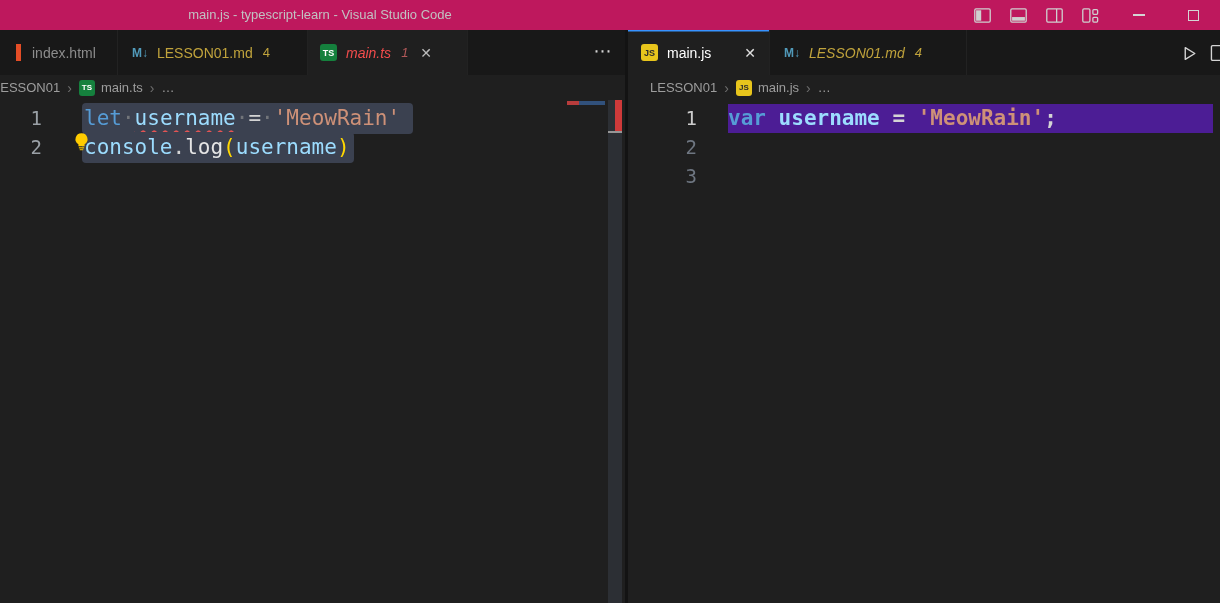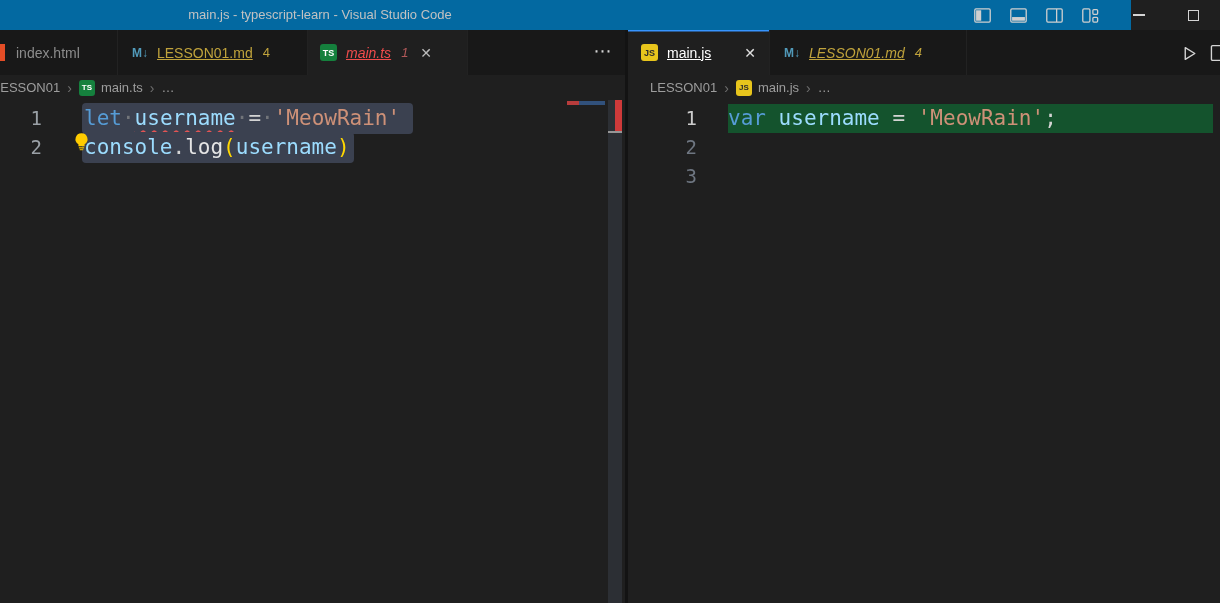--- a/index.html
+++ b/index.html
@@ -1,39 +1,39 @@
 <!DOCTYPE html>
 <html><head>
 <meta charset="utf-8">
 <style>
   * { box-sizing: border-box; margin: 0; padding: 0; }
   html,body { width:1220px; height:603px; overflow:hidden; background:#1f1f1f;
               font-family:"Liberation Sans", sans-serif; }
   
-  #titlebar { position:absolute; left:0; top:0; width:1131px; height:30px; background:#0369a1; }
+  #titlebar { position:absolute; left:0; top:0; width:1220px; height:30px; background:#be185d; }
   #window-title { position:absolute; left:150px; top:0; width:340px; height:30px; line-height:30px;
                   text-align:center; color:#c2c2c2; font-size:13px; white-space:nowrap; }
   #layout-icons { position:absolute; left:973px; top:0; height:30px; display:flex; align-items:center; gap:17px; }
   .tb-icon { width:19px; height:19px; display:flex; align-items:center; justify-content:center; cursor:pointer; }
   #win-min { position:absolute; left:1122px; top:0; width:34px; height:30px; display:flex; align-items:center; justify-content:center; }
   #win-max { position:absolute; left:1176px; top:0; width:34px; height:30px; display:flex; align-items:center; justify-content:center; }
   .min-glyph { width:12px; height:1.4px; background:#d4d4d4; }
   .max-glyph { width:11px; height:11px; border:1.4px solid #d4d4d4; }
   
   #tabbar { position:absolute; left:0; top:30px; width:1220px; height:45px; background:#181818; }
   .tab { position:absolute; top:0; height:45px; display:flex; align-items:center; background:#181818;
          border-right:1px solid #222; font-size:14px; color:#8c8c8c; cursor:pointer; white-space:nowrap; }
   .tab.active { background:#1f1f1f; }
   .tab.active.focused { box-shadow: inset 0 2px 0 -0.5px #3794ff; }
   .file-icon { width:17px; height:17px; border-radius:3px; font-weight:bold; font-size:9px;
                display:flex; align-items:center; justify-content:center; flex:0 0 auto; }
   .ts-icon { background:#15803d; color:#fff; }
   .js-icon { background:#e8c51c; color:#2b2b2b; }
   .md-icon { color:#519aba; font-weight:bold; font-size:12px; width:auto; background:none; }
-  .tab-label { margin-left:9px;text-decoration:underline; }
+  .tab-label { margin-left:9px; }
   .tab-badge { margin-left:10px; font-size:13px; }
   .tab-close { margin-left:12px; color:#bcbcbc; font-size:14px; cursor:pointer; }
   .lesson-label { color:#c0a33c; }
   .err-label { color:#f14c4c; font-style:italic; }
   .err-badge { color:#b25959; font-style:italic; }
   #more-actions { position:absolute; left:583px; top:30px; width:40px; height:45px; line-height:43px;
                   text-align:center; color:#d4d4d4; font-size:18px; letter-spacing:1px; cursor:pointer; }
   #run-button { position:absolute; left:1174px; top:38px; width:30px; height:30px; display:flex;
                 align-items:center; justify-content:center; cursor:pointer; }
   #split-editor-partial { position:absolute; left:1209px; top:44px; width:24px; height:18px; }
@@ -51,21 +51,21 @@
   #editor-left { left:0; width:625px; }
   #editor-right { left:628px; width:592px; }
   .code-lines { padding-top:4px; }
   .code-line { display:flex; height:29px; line-height:29px; white-space:pre; }
   .ln { text-align:right; color:#9aa0a6; font-size:19px; flex:0 0 auto; }
   #editor-left .ln { width:42px; }
   #editor-right .ln { width:69px; }
   #editor-left .code { margin-left:42px; }
   #editor-right .code { margin-left:31px; }
   #editor-right .ln-dim { color:#6e7681; }
-  .cur-line { flex:1; margin-right:7px; background:#14532d; }
+  .cur-line { flex:1; margin-right:7px; background:#4c1d95;font-weight:bold; }
   .sel { background:#3b4150; border-radius:4px; padding:3px 0 4px 2px; margin-left:-2px; }
   .sel-r12 { padding-right:13px; } .sel-r4 { padding-right:4px; }
   .kw{color:#569cd6} .vr{color:#9cdcfe} .op{color:#d4d4d4} .st{color:#ce9178}
   .fn{color:#e5e5e5} .br{color:#ffd700} .ws{color:#72757a}
   .sq { text-decoration: underline wavy #e45454; text-decoration-thickness:1.5px; text-underline-offset:5px; }
   #lightbulb { position:absolute; left:72px; top:32px; width:19px; height:19px; cursor:pointer; }
   
   #minimap-strip { position:absolute; left:567px; top:1px; height:5px; display:flex; }
   #minimap-strip .mm-red { width:12px; height:4px; background:#b73c3c; }
   #minimap-strip .mm-blue { width:26px; height:4px; background:#31517c; }
@@ -110,21 +110,21 @@
   <div id="win-min">
       <div class="min-glyph"></div>
     </div>
   <div id="win-max">
       <div class="max-glyph"></div>
     </div>
 </div>
 
 <div id="tabbar">
 
-  <div class="tab" style="left:0;width:118px;padding-left:0;">
+  <div class="tab" style="left:0;width:118px;padding-left:16px;">
     <div style="width:5px;height:17px;background:#e44d26;margin-right:11px;"></div>
     <span>index.html</span>
   </div>
   <div class="tab" style="left:118px;width:190px;padding:0 14px;">
     <span class="file-icon md-icon">M↓</span>
     <span class="tab-label lesson-label">LESSON01.md</span>
     <span class="tab-badge lesson-label">4</span>
   </div>
   <div class="tab active" style="left:308px;width:160px;padding:0 12px;">
     <span class="file-icon ts-icon">TS</span>

